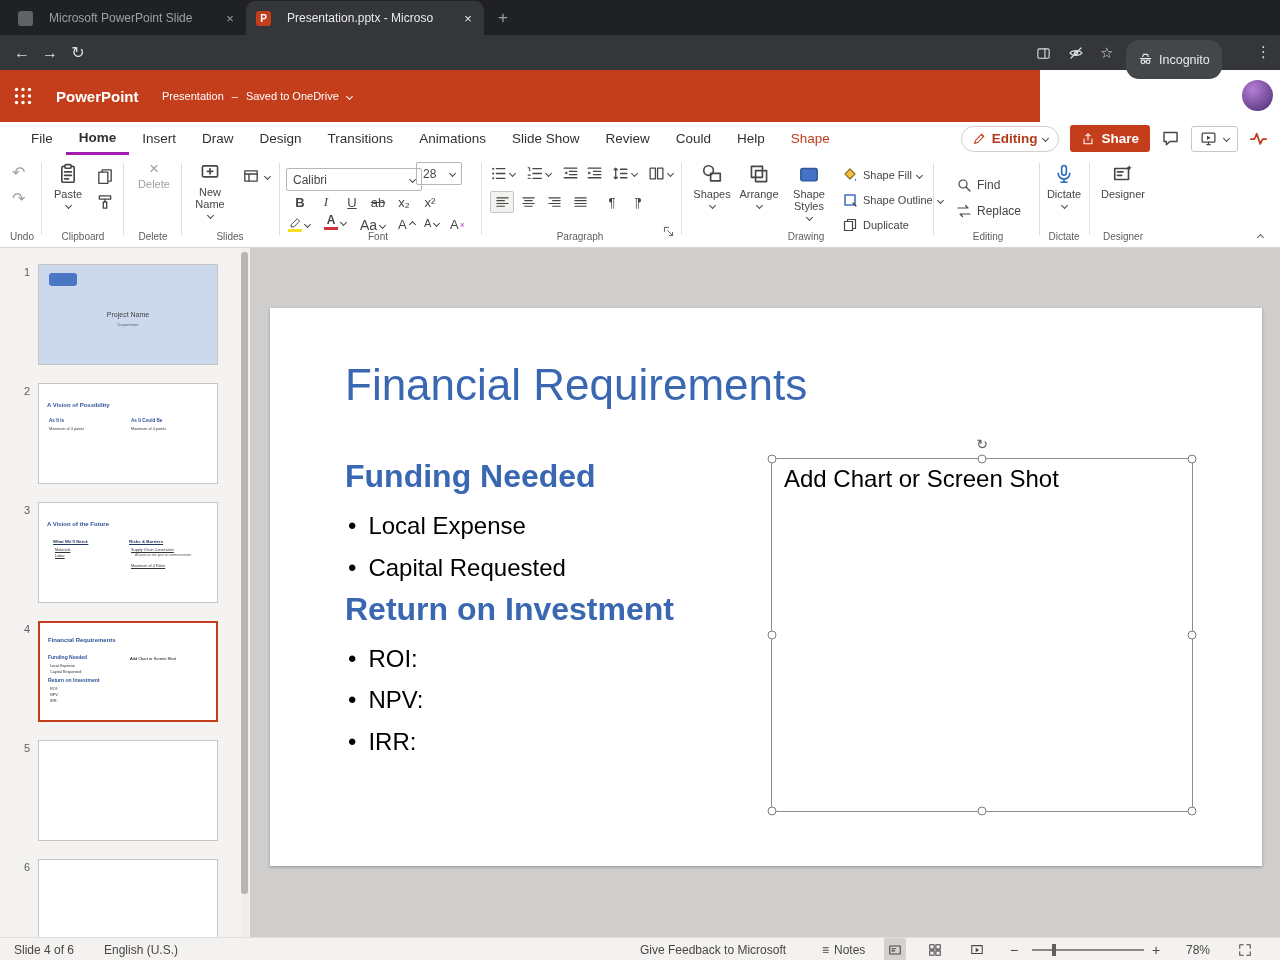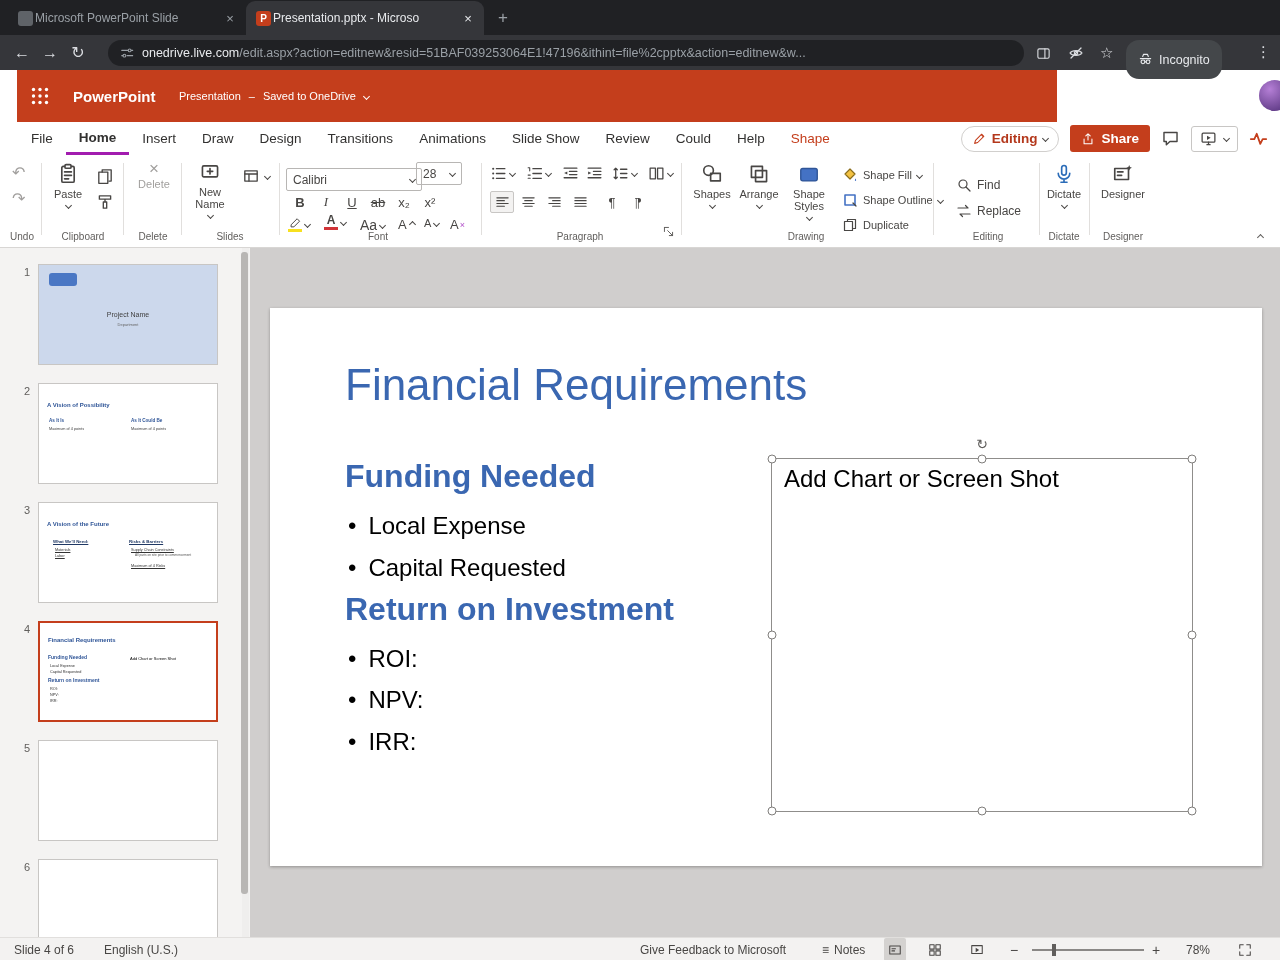--- a/index.html
+++ b/index.html
@@ -6,33 +6,33 @@
 html,body{width:1280px;height:960px}
 body{font-family:"Liberation Sans","DejaVu Sans",sans-serif;position:relative;overflow:hidden;background:#fff;color:#323130;font-size:13px}
 .abs{position:absolute}
 svg.ico{fill:none;stroke:currentColor;stroke-width:1.2;stroke-linecap:round;stroke-linejoin:round;display:block}
 .chev{display:inline-block;width:5px;height:5px;border-right:1.3px solid currentColor;border-bottom:1.3px solid currentColor;transform:rotate(45deg);flex:none}
 .chev-up{transform:rotate(-135deg)}
 
 #tabstrip{left:0;top:0;width:1280px;height:35px;background:#202124;display:flex;align-items:flex-end;padding-left:8px}
 .tab{height:34px;width:238px;display:flex;align-items:center;padding:0 8px 0 10px;border-radius:9px 9px 0 0;color:#9aa0a6;font-size:12px}
 .tab.active{background:#35363a;color:#e8eaed}
-.tab-title{flex:1;white-space:nowrap;overflow:hidden;margin:0 2px}
+.tab-title{flex:1;white-space:nowrap;overflow:hidden;margin:0 16px}
 .tab-close{width:16px;height:16px;border-radius:50%;display:flex;align-items:center;justify-content:center;font-size:13px;flex:none}
 .favicon{width:15px;height:15px;border-radius:3px;flex:none;display:flex;align-items:center;justify-content:center}
 .favicon.ppt{background:#C43E1C;color:#fff;font-size:10px;font-weight:bold}
 .favicon.doc{background:#5f6368}
 #newtab{width:26px;height:26px;margin:0 0 4px 6px;display:flex;align-items:center;justify-content:center;color:#9aa0a6;font-size:17px;border-radius:50%}
 #addressbar{left:0;top:35px;width:1280px;height:35px;background:#35363a;display:flex;align-items:center}
 .nav-ico{color:#dadce0;font-size:16px;width:28px;text-align:center}
 #urlpill{position:absolute;left:108px;top:5px;width:916px;height:26px;border-radius:13px;background:#202124;display:flex;align-items:center;padding:0 12px;color:#9aa0a6;font-size:12.5px;white-space:nowrap;overflow:hidden}
 #urlpill .dom{color:#e8eaed}
 #incog-chip{position:absolute;left:1126px;top:5px;height:39px;border-radius:13px;background:#44474a;color:#e8eaed;display:flex;align-items:center;gap:6px;padding:0 12px;font-size:12.5px}
 
-#ppthead{left:17px;top:70px;width:1040px;height:52px;background:#C43E1C;color:#fff}
+#ppthead{left:0;top:70px;width:1040px;height:52px;background:#C43E1C;color:#fff}
 #searchpill{position:absolute;left:437px;top:81px;width:466px;height:31px;background:#efd3c9;border-bottom:2px solid #8e2a10;border-radius:2px;display:flex;align-items:center;gap:8px;padding:0 10px;color:#5a5652;font-size:13px}
 
 #menubar{left:0;top:122px;width:1280px;height:33px;background:#fff;display:flex;align-items:stretch;padding-left:18px;font-size:13.5px}
 .mtab{display:flex;align-items:center;padding:0 13px;color:#323130}
 .mtab.active{font-weight:bold;border-bottom:3px solid #a21caf}
 .mtab.ctx{color:#C43E1C}
 #menuright{margin-left:auto;display:flex;align-items:center;gap:11px;padding-right:12px}
 #editing-btn{height:26px;border:1px solid #d1cfcd;border-radius:14px;display:flex;align-items:center;gap:6px;padding:0 10px;color:#b4381c;font-weight:bold}
 #share-btn{height:27px;background:#C43E1C;color:#fff;border-radius:3px;display:flex;align-items:center;gap:6px;padding:0 11px;font-weight:bold}
 #present-btn{height:26px;border:1px solid #c8c6c4;border-radius:3px;display:flex;align-items:center;gap:7px;padding:0 8px;color:#484644}
@@ -90,28 +90,20 @@
     <span class="tab-title">Presentation.pptx - Microso</span>
     <span class="tab-close">×</span>
   </div>
   <div id="newtab">+</div>
 </div>
 
 <div id="addressbar" class="abs">
   <span class="nav-ico" style="margin-left:8px">←</span>
   <span class="nav-ico">→</span>
   <span class="nav-ico">↻</span>
-  <div id="urlpill">
-    <svg class="ico" width="14" height="14" viewBox="0 0 16 16" style="margin-right:8px;color:#9aa0a6">
-        <path d="M2 5h7M13 5h1.5M2 11h1.5M8 11h6.5"></path>
-        <circle cx="11" cy="5" r="1.6"></circle>
-        <circle cx="5" cy="11" r="1.6"></circle>
-      </svg>
-    <span><span class="dom">onedrive.live.com</span><span>/edit.aspx?action=editnew&amp;resid=51BAF039253064E1!47196&amp;ithint=file%2cpptx&amp;action=editnew&amp;w...</span></span>
-  </div>
   <svg class="ico" width="15" height="15" viewBox="0 0 16 16" style="position:absolute;left:1036px;top:11px;color:#dadce0">
       <rect x="2" y="3" width="12" height="10" rx="1.5"></rect>
       <path d="M9.5 3v10"></path>
     </svg>
   <svg class="ico" width="16" height="16" viewBox="0 0 16 16" style="position:absolute;left:1068px;top:10px;color:#dadce0">
       <path d="M2 8c2.2-3.2 9.8-3.2 12 0-2.2 3.2-9.8 3.2-12 0z"></path>
       <circle cx="8" cy="8" r="1.7"></circle>
       <path d="M3 13L13 3"></path>
     </svg>
   <span class="abs" style="left:1100px;top:9px;color:#dadce0;font-size:15px">☆</span>

